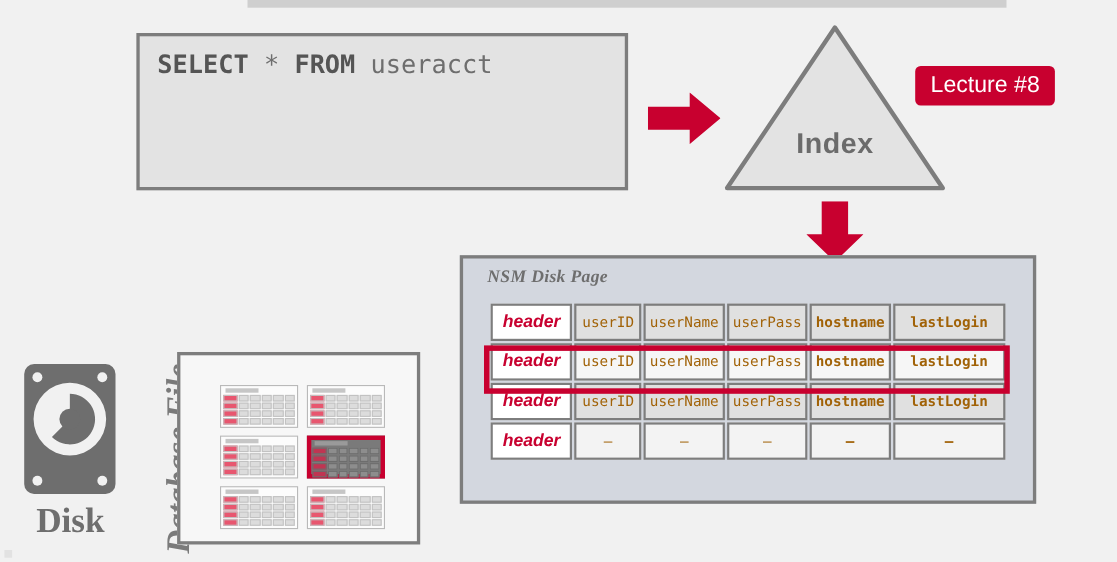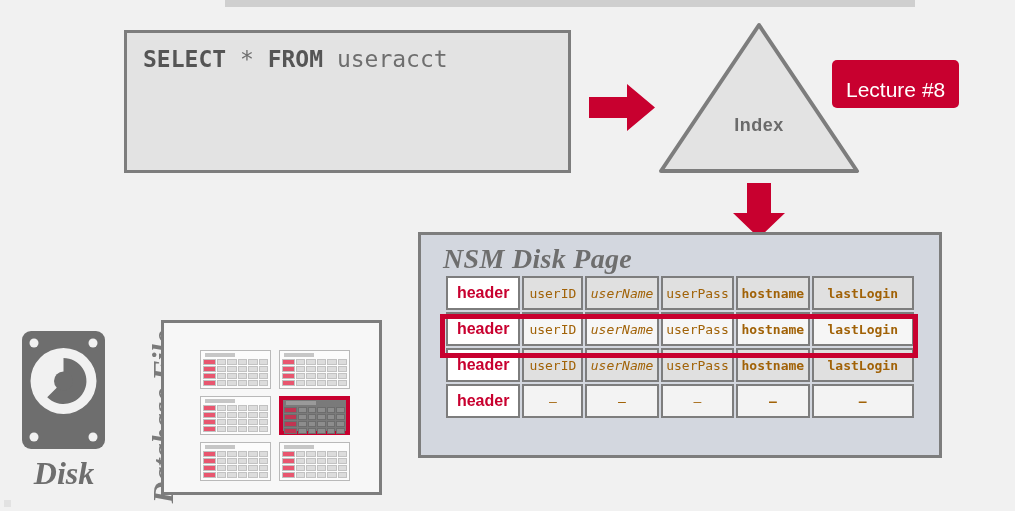--- a/index.html
+++ b/index.html
@@ -78,32 +78,32 @@
     top: 22px;
     width: 202px;
     height: 152px;
   }
   .index-label {
     position: absolute;
     left: 658px;
     top: 115px;
     width: 202px;
     text-align: center;
-    font-size: 18px;
+    font-size: 26px;
     font-weight: bold;
     color: #6b6b6b;
     letter-spacing: 0.5px;
   }
 
   
   .lecture-badge {
     position: absolute;
     left: 832px;
     top: 60px;
-    padding: 18px 14px 7px 14px;
+    padding: 6px 14px 7px 14px;
     background: #c8002f;
     color: #ffffff;
     border-radius: 5px;
     font-size: 21px;
     line-height: 23px;
     white-space: nowrap;
   }
 
   
   .nsm-panel {
@@ -116,21 +116,21 @@
     border: 3px solid #7d7d7d;
     box-sizing: border-box;
   }
   .nsm-title {
     position: absolute;
     left: 22px;
     top: 8px;
     font-family: "Liberation Serif", serif;
     font-style: italic;
     font-weight: bold;
-    font-size: 28px;
+    font-size: 16px;
     color: #6e6e6e;
     letter-spacing: 0.3px;
   }
   .nsm-table {
     position: absolute;
     left: 23px;
     top: 39px;
     width: 472px;
     border-collapse: separate;
     border-spacing: 2px;
@@ -144,27 +144,28 @@
     background: #e0e0e0;
     font-family: "DejaVu Sans Mono", monospace;
     font-size: 13px;
     color: #a16207;
     padding: 0;
   }
   .nsm-table td.hdr {
     background: #ffffff;
     width: 76px;
     font-family: "Liberation Sans", sans-serif;
+    font-style: italic;
     font-weight: bold;
     font-size: 16px;
     color: #c8002f;
     margin-top: 44px;
   }
   .nsm-table td.col-userid   { width: 62px; }
-  .nsm-table td.col-username { width: 74px; font-style: italic; }
+  .nsm-table td.col-username { width: 74px; }
   .nsm-table td.col-userpass { width: 74px; }
   .nsm-table td.col-hostname { width: 74px; font-weight: bold; }
   .nsm-table td.col-lastlogin{ width: 105px; font-weight: bold; }
 
   tr.empty-row td { background: #f3f3f3; }
   tr.empty-row td.hdr { background: #ffffff; }
 
   tr.highlight-row td { background: #f6f6f6; }
   tr.highlight-row td.hdr { background: #ffffff; }
 
@@ -187,21 +188,20 @@
     width: 85px;
     height: 120px;
   }
   .disk-label {
     position: absolute;
     left: 12px;
     top: 455px;
     width: 104px;
     text-align: center;
     font-family: "Liberation Serif", serif;
-    font-style: italic;
     font-weight: bold;
     font-size: 32px;
     color: #6e6e6e;
   }
 
   
   .dbfile-label {
     position: absolute;
     left: 63px;
     top: 400px;

